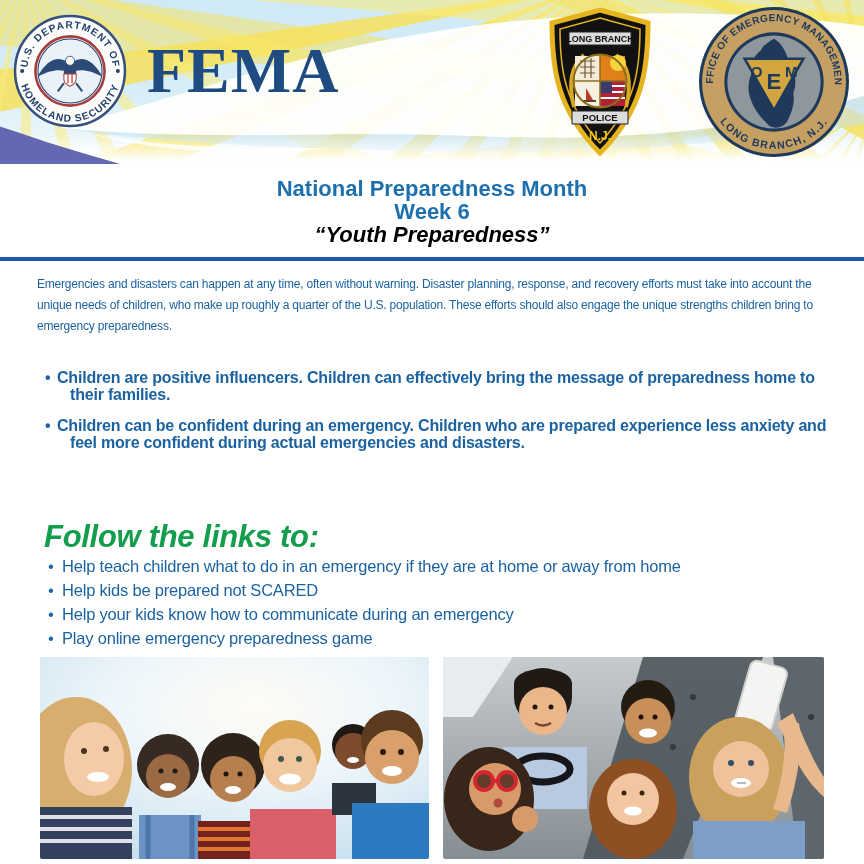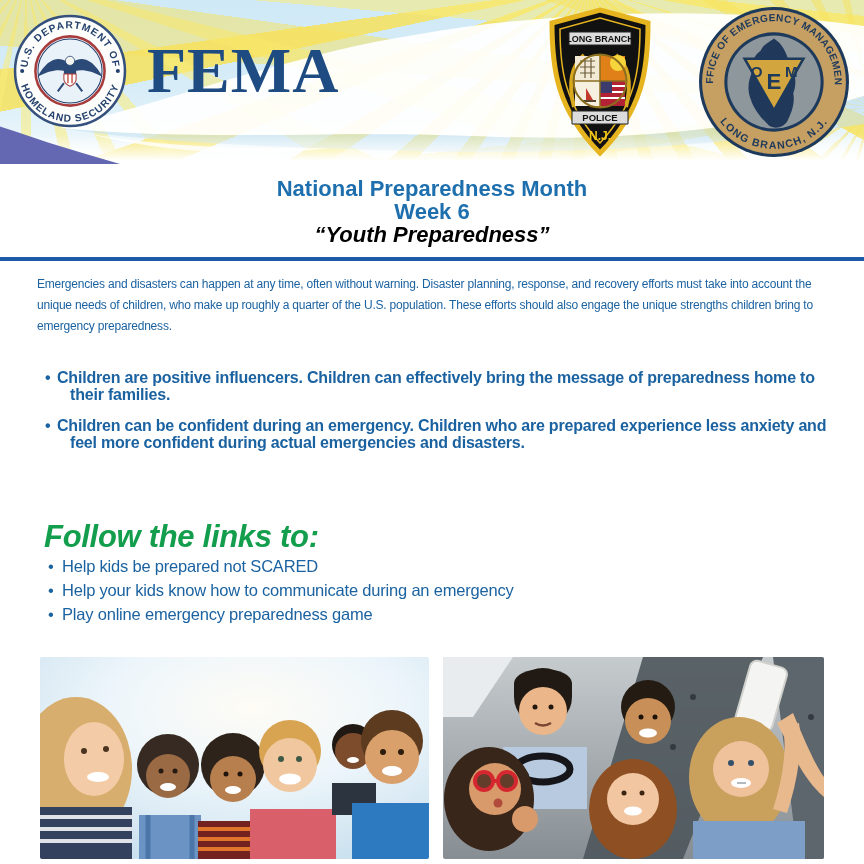--- a/index.html
+++ b/index.html
@@ -172,20 +172,21 @@
   <div class="intro">Emergencies and disasters can happen at any time, often without warning.  Disaster planning, response, and recovery efforts must take into account the unique needs of children, who make up roughly a quarter of the U.S. population. These efforts should also engage the unique strengths children bring to emergency preparedness.</div>
 
   <div class="intro-bullets">
     <div class="item">Children are positive influencers. Children can effectively bring the message of preparedness home to their families.</div>
     <div class="item">Children can be confident during an emergency. Children who are prepared experience less anxiety and feel more confident during actual emergencies and disasters.</div>
   </div>
 
   <div class="links-heading">Follow the links to:</div>
 
   <div class="links-list">
+    <div class="item">Help teach children what to do in an emergency if they are at home or away from home</div>
     <div class="item">Help kids be prepared not SCARED</div>
     <div class="item">Help your kids know how to communicate during an emergency</div>
     <div class="item">Play online emergency preparedness game</div>
   </div>
 
   <svg class="photo photo-left" viewBox="0 0 389 202">
     <defs>
       <radialGradient id="skyGlow" cx="55%" cy="25%" r="80%">
         <stop offset="0%" stop-color="#fefcf5"></stop>
         <stop offset="45%" stop-color="#eef6fb"></stop>

